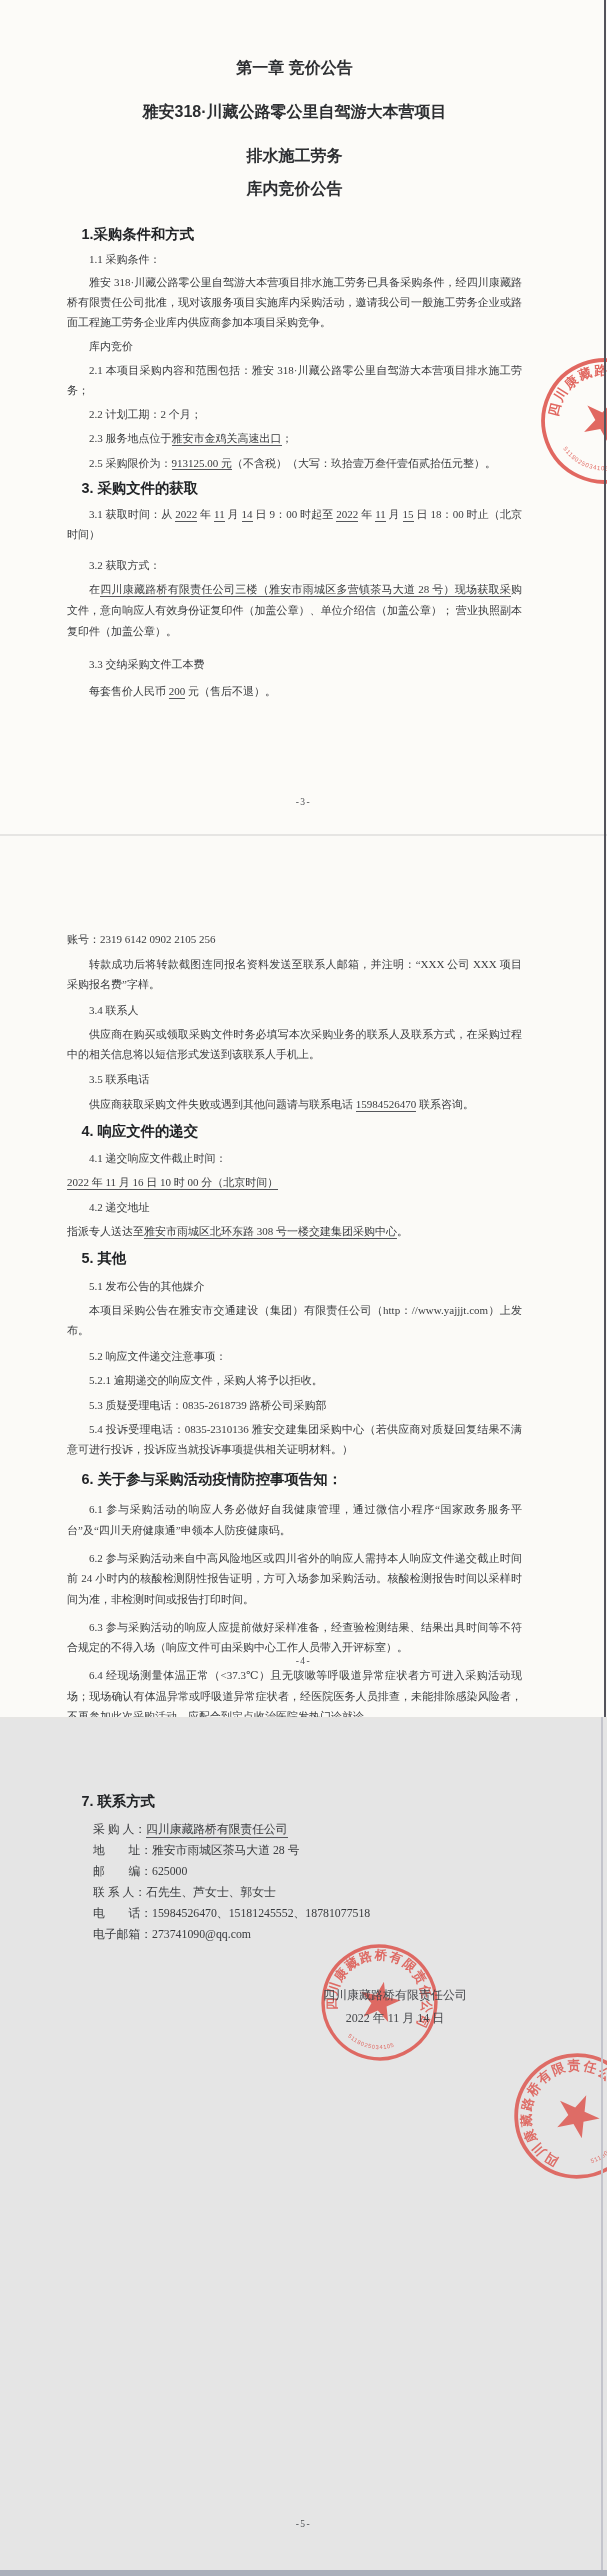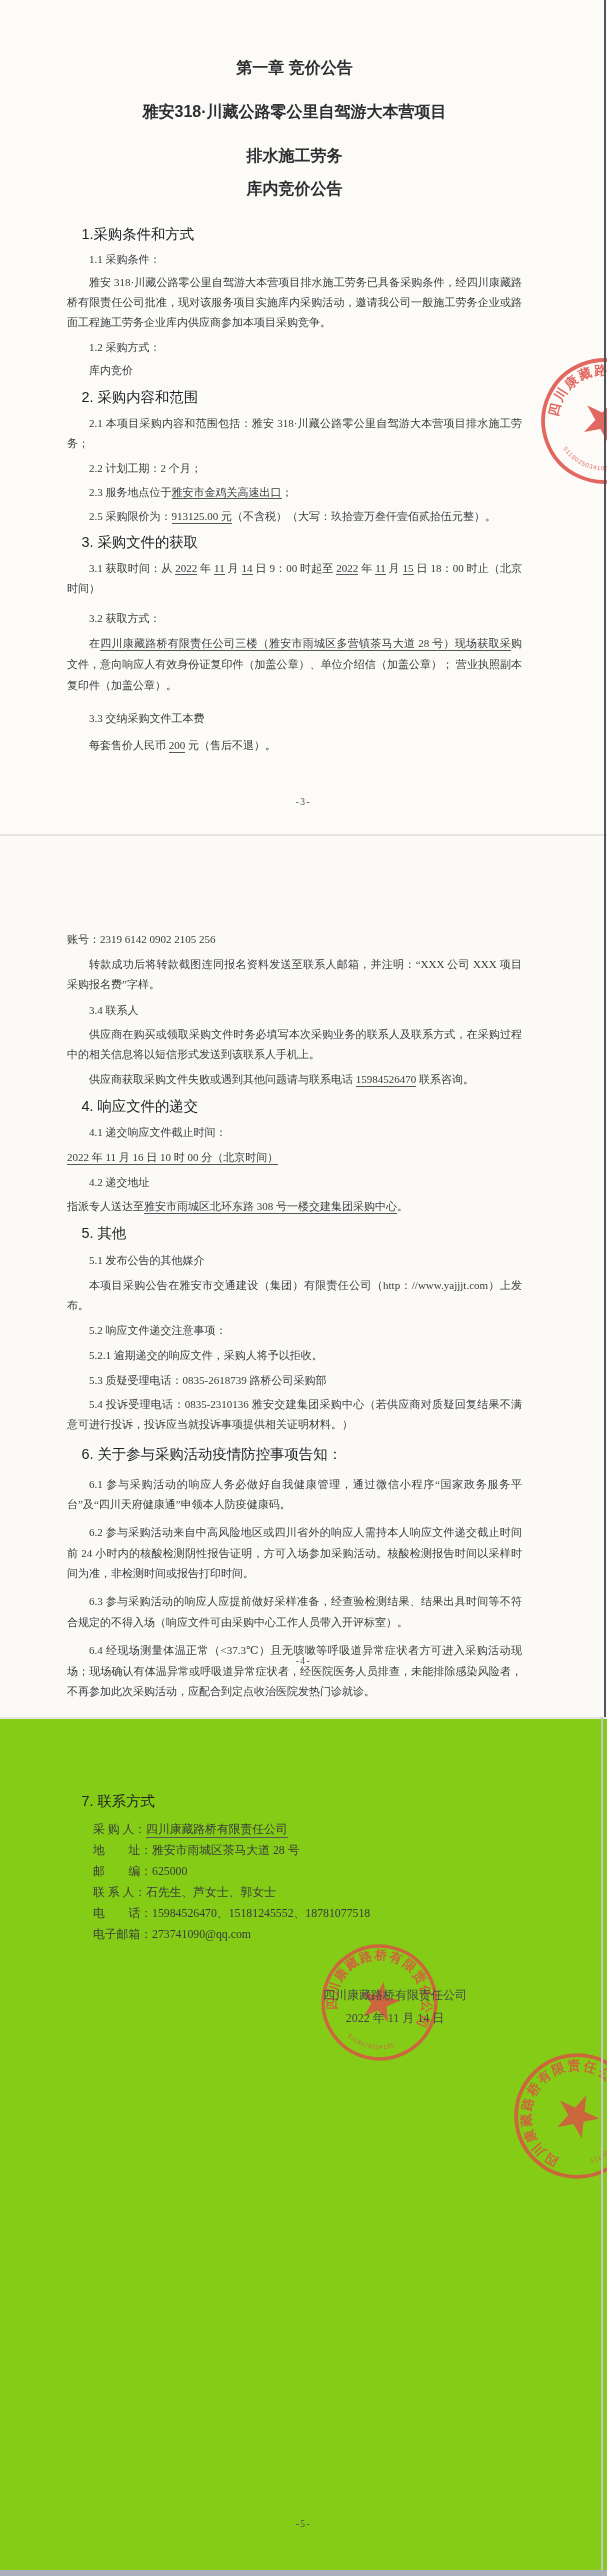--- a/index.html
+++ b/index.html
@@ -6,29 +6,29 @@
   #sheet{
     position:relative;width:607px;height:2576px;overflow:hidden;
     background:#fbfaf7;
     font-family:"Liberation Serif","DejaVu Serif",serif;
     color:#393b3e;
     padding-left:18px;
   }
   .page{position:absolute;left:0;width:607px;box-sizing:border-box;padding:0 85px 0 67px;overflow:hidden;}
   #pg1{top:0;height:835px;background:#fcfbf8;}
   #pg2{top:835px;height:882px;background:#fbfaf7;}
-  #pg3{top:1717px;height:859px;background:#84cc16;}
+  #pg3{top:1717px;height:859px;background:#e5e5e5;}
   .page-sep{position:absolute;left:0;width:607px;height:1.5px;background:#e6e5e3;z-index:5;}
   .edge-dark{position:absolute;top:0;left:604px;width:2.3px;height:1717px;background:#53535b;z-index:6;}
   .edge-light{position:absolute;top:1717px;left:601px;width:1.5px;height:853px;background:#c3c4cc;z-index:6;}
   .bottom-band{position:absolute;left:0;top:2570px;width:607px;height:6px;background:#abafbb;z-index:6;}
 
   .doc-title{font-family:"Liberation Sans","DejaVu Sans",sans-serif;font-weight:700;
     font-size:16px;line-height:23px;text-align:center;color:#2c2e31;margin:0;}
-  .h-sec{font-family:"Liberation Sans","DejaVu Sans",sans-serif;font-weight:400;
+  .h-sec{font-family:"Liberation Sans","DejaVu Sans",sans-serif;font-weight:700;
     font-size:14.4px;line-height:23px;color:#222427;margin:10.6px 0 0;text-indent:1em;}
   .para{font-size:11px;line-height:20px;margin:3px 0 0;text-indent:2em;text-align:justify;}
   .para.noind{text-indent:0;}
   .lh28{line-height:21px;}
   .lh27{line-height:20.5px;}
   .u{border-bottom:0.8px solid #55575c;padding-bottom:0.8px;}
   .pfoot{position:absolute;left:0;width:100%;text-align:center;font-size:9.5px;
     color:#4e5054;letter-spacing:1.5px;}
 
   .contact-block{margin-top:6px;margin-left:26px;}
@@ -47,24 +47,22 @@
 
   <div class="page" id="pg1">
     <p class="doc-title" style="margin-top:56px">第一章  竞价公告</p>
     <p class="doc-title" style="margin-top:21px">雅安318·川藏公路零公里自驾游大本营项目</p>
     <p class="doc-title" style="margin-top:21px">排水施工劳务</p>
     <p class="doc-title" style="margin-top:10px">库内竞价公告</p>
 
     <p class="h-sec" style="margin-top:23px">1.采购条件和方式</p>
     <p class="para">1.1 采购条件：</p>
     <p class="para" style="margin-top:3px">雅安 318·川藏公路零公里自驾游大本营项目排水施工劳务已具备采购条件，经四川康藏路桥有限责任公司批准，现对该服务项目实施库内采购活动，邀请我公司一般施工劳务企业或路面工程施工劳务企业库内供应商参加本项目采购竞争。</p>
-    <p class="para" style="margin-top:4.6px">1.2 采购方式：</p>
     <p class="para" style="margin-top:3.8px">库内竞价</p>
 
-    <p class="h-sec" style="margin-top:6px">2. 采购内容和范围</p>
     <p class="para" style="margin-top:3.8px">2.1 本项目采购内容和范围包括：雅安 318·川藏公路零公里自驾游大本营项目排水施工劳务；</p>
     <p class="para" style="margin-top:4.6px">2.2 计划工期：2 个月；</p>
     <p class="para" style="margin-top:3.8px"><span>2.3 服务地点位于</span><span class="u">雅安市金鸡关高速出口</span><span>；</span></p>
     <p class="para" style="margin-top:4.6px"><span>2.5 采购限价为：</span><span class="u">913125.00 元</span><span>（不含税）（大写：玖拾壹万叁仟壹佰贰拾伍元整）。</span></p>
 
     <p class="h-sec" style="margin-top:4.6px">3. 采购文件的获取</p>
     <p class="para" style="margin-top:3.8px"><span>3.1 获取时间：从 </span><span class="u">2022</span><span> 年 </span><span class="u">11</span><span> 月 </span><span class="u">14</span><span> 日 9：00 时起至 </span><span class="u">2022</span><span> 年 </span><span class="u">11</span><span> 月 </span><span class="u">15</span><span> 日 18：00 时止（北京时间）</span></p>
     <p class="para" style="margin-top:10.6px">3.2 获取方式：</p>
     <p class="para lh28" style="margin-top:4.6px"><span>在</span><span class="u">四川康藏路桥有限责任公司三楼（雅安市雨城区多营镇茶马大道 28 号）现场获取采</span><span>购文件，意向响应人有效身份证复印件（加盖公章）、单位介绍信（加盖公章）； 营业执照副本复印件（加盖公章）。</span></p>
     <p class="para lh28" style="margin-top:12px">3.3 交纳采购文件工本费</p>
@@ -86,20 +84,21 @@
         <polygon fill="#dd4f47" points="0,-30 6.8,-9.3 28.5,-9.3 10.9,3.6 17.6,24.3 0,11.5 -17.6,24.3 -10.9,3.6 -28.5,-9.3 -6.8,-9.3"></polygon>
       </g>
     </svg>
   </div>
 
   <div class="page" id="pg2">
     <p class="para noind" style="margin-top:94px">账号：2319 6142 0902 2105 256</p>
     <p class="para" style="margin-top:5.3px">转款成功后将转款截图连同报名资料发送至联系人邮箱，并注明：“XXX 公司 XXX 项目采购报名费”字样。</p>
     <p class="para" style="margin-top:5.3px">3.4 联系人</p>
     <p class="para" style="margin-top:4.6px">供应商在购买或领取采购文件时务必填写本次采购业务的联系人及联系方式，在采购过程中的相关信息将以短信形式发送到该联系人手机上。</p>
+    <p class="para" style="margin-top:5.3px">3.5 联系电话</p>
     <p class="para" style="margin-top:4.6px"><span>供应商获取采购文件失败或遇到其他问题请与联系电话 </span><span class="u">15984526470</span><span> 联系咨询。</span></p>
 
     <p class="h-sec" style="margin-top:6px">4. 响应文件的递交</p>
     <p class="para" style="margin-top:4.6px">4.1 递交响应文件截止时间：</p>
     <p class="para noind" style="margin-top:4.6px"><span class="u">2022 年 11 月 16 日 10 时 00 分（北京时间）</span></p>
     <p class="para" style="margin-top:4.6px">4.2 递交地址</p>
     <p class="para noind" style="margin-top:4.6px"><span>指派专人送达至</span><span class="u">雅安市雨城区北环东路 308 号一楼交建集团采购中心</span><span>。</span></p>
 
     <p class="h-sec" style="margin-top:6px">5. 其他</p>
     <p class="para" style="margin-top:5.3px">5.1 发布公告的其他媒介</p>

